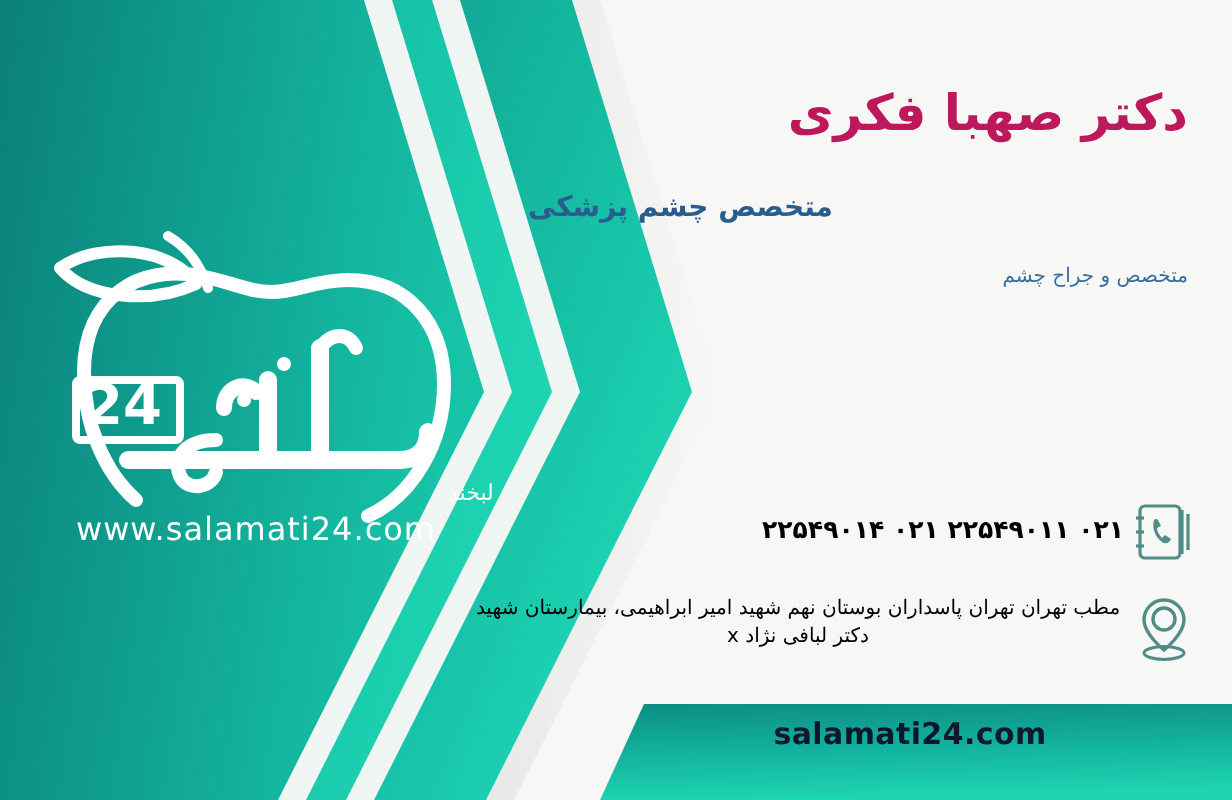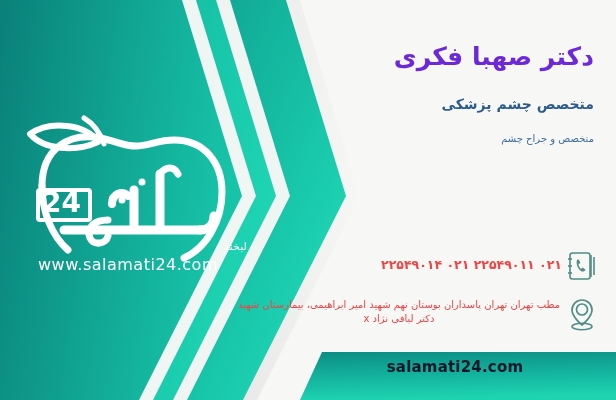--- a/index.html
+++ b/index.html
@@ -32,31 +32,31 @@
   }
   .logo-svg{display:block;width:240px;height:165px;}
 
   
   .doctor-name{
     position:absolute;
     right:22px;top:42px;
     width:330px;
     text-align:right;
     direction:rtl;
-    color:#6d28d9;
+    color:#be185d;
     font-size:25px;
     font-weight:bold;
     letter-spacing:0.3px;
     white-space:nowrap;
   }
   .specialty{
     position:absolute;
     right:22px;top:96px;
     width:330px;
-    text-align:right;
+    text-align:left;
     direction:rtl;
     color:#2b5c8e;
     font-size:14px;
     font-weight:bold;
   }
   .sub-specialty{
     position:absolute;
     right:22px;top:133px;
     width:330px;
     text-align:right;
@@ -82,21 +82,21 @@
   .c-icon{
     flex:0 0 40px;
     width:40px;height:40px;
     display:flex;align-items:center;justify-content:center;
   }
   .c-icon svg{display:block;}
   .c-text{
     flex:1 1 auto;
     text-align:right;
     direction:rtl;
-    color:#ef4444;
+    color:#000000;
     font-size:11px;
     line-height:15px;
     padding-top:5px;
     padding-left:4px;
   }
   .c-text.phones{
     font-size:12.5px;
     letter-spacing:0.6px;
     padding-top:11px;
     font-weight:bold;

